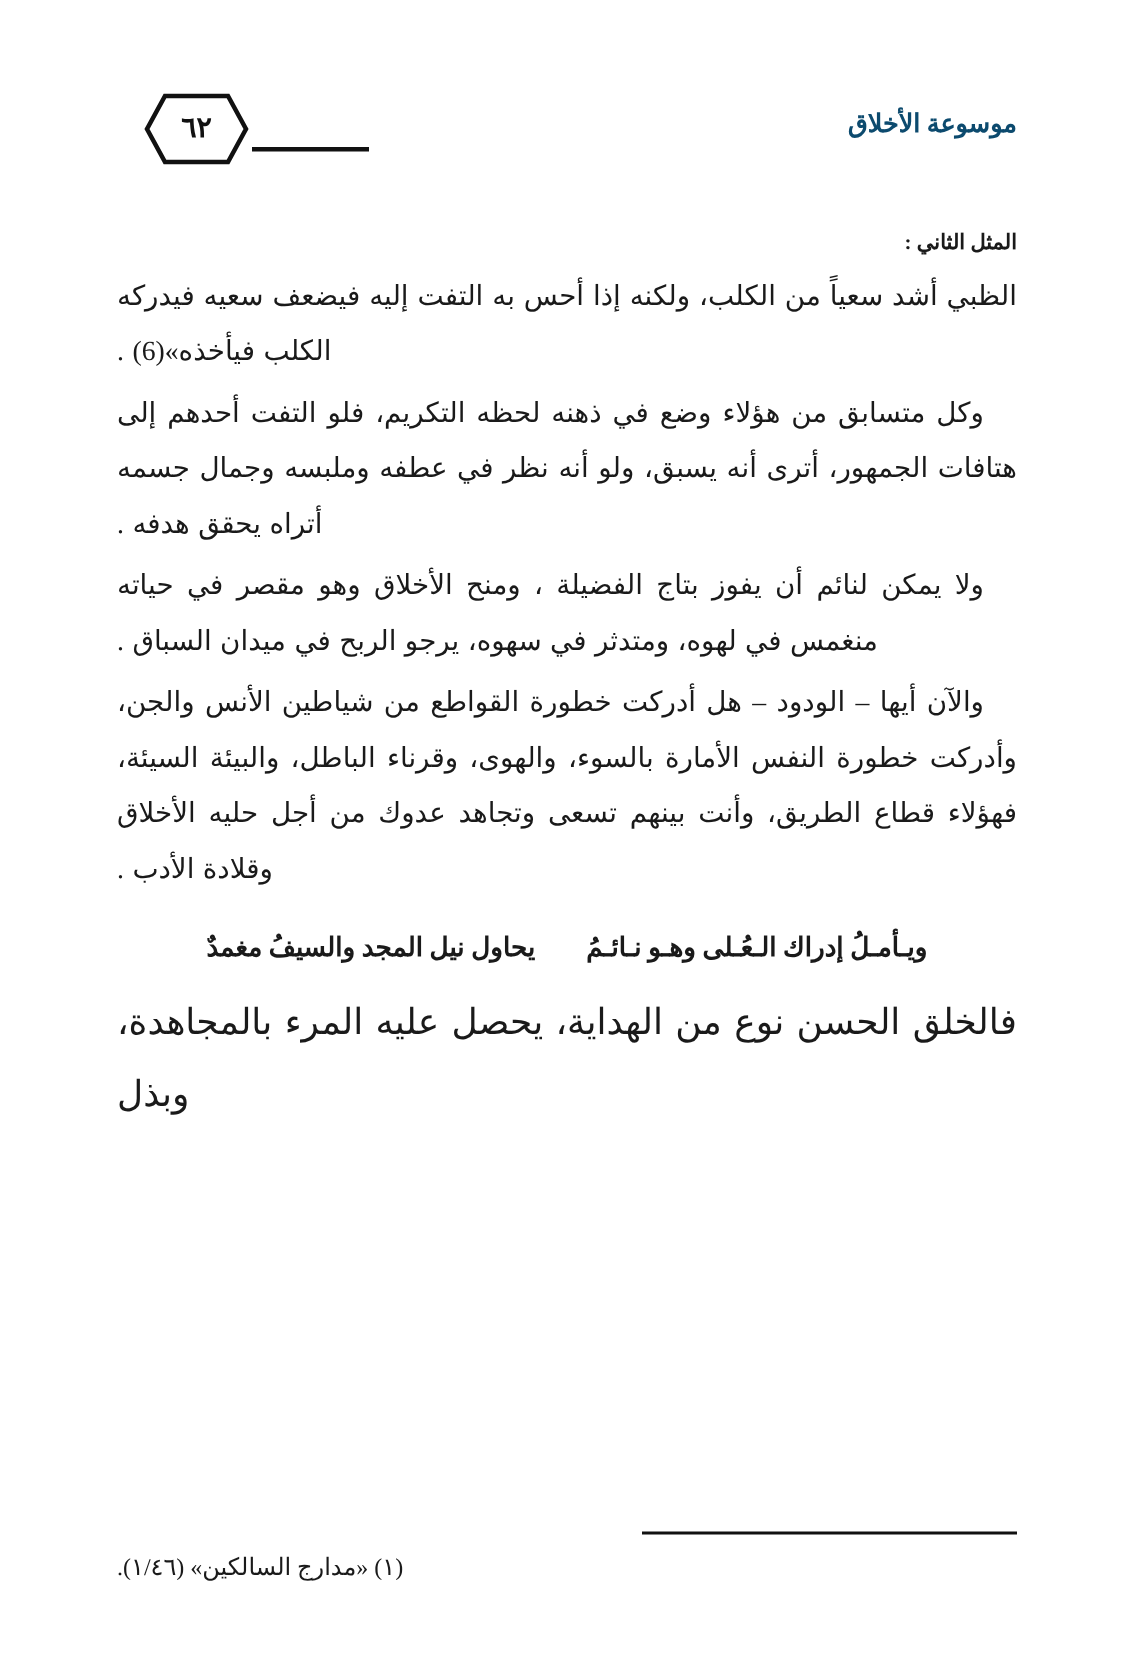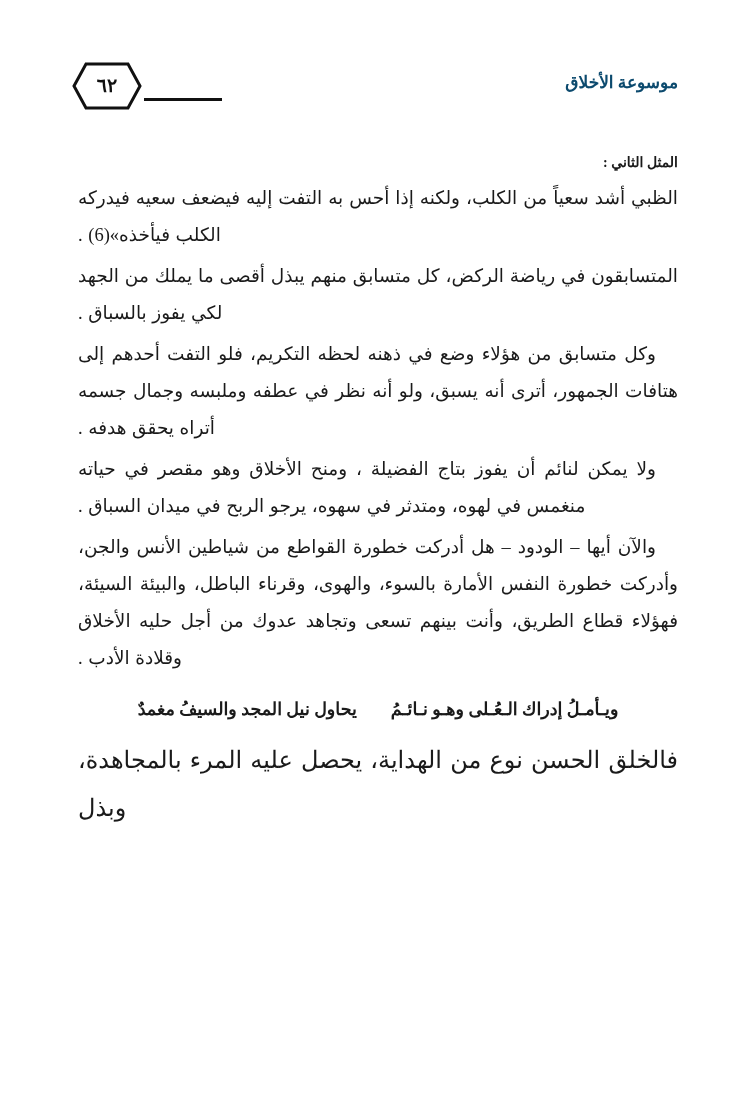--- a/index.html
+++ b/index.html
@@ -40,21 +40,21 @@
     white-space: nowrap;
   }
   .page-number-wrap {
     position: absolute;
     left: 0;
     top: 0;
     display: flex;
     align-items: center;
     flex-direction: row;
     width: 200px;
-    justify-content: flex-end;
+    justify-content: center;
   }
   .rule {
     height: 3px;
     background: #111;
     width: 78px;
     margin-top: 27px;
   }
   .hexbox {
     position: relative;
     width: 70px;
@@ -163,28 +163,31 @@
         <div class="num">٦٢</div>
       </div>
     </div>
   </div>
 
   <div class="content">
 
     <div class="subhead">المثل الثاني :</div>
     <p class="para">الظبي أشد سعياً من الكلب، ولكنه إذا أحس به التفت إليه فيضعف سعيه فيدركه الكلب فيأخذه»(6) .</p>
 
-    <p class="para">المتسابقون في رياضة الركض، كل متسابق منهم يبذل أقصى ما يملك من الجهد لكي يفوز بالسباق .</p>
 
     <p class="para indent">وكل متسابق من هؤلاء وضع في ذهنه لحظه التكريم، فلو التفت أحدهم إلى هتافات الجمهور، أترى أنه يسبق، ولو أنه نظر في عطفه وملبسه وجمال جسمه أتراه يحقق هدفه .</p>
     <p class="para indent">ولا يمكن لنائم أن يفوز بتاج الفضيلة ، ومنح الأخلاق وهو مقصر في حياته منغمس في لهوه، ومتدثر في سهوه، يرجو الربح في ميدان السباق .</p>
     <p class="para indent">والآن أيها – الودود – هل أدركت خطورة القواطع من شياطين الأنس والجن، وأدركت خطورة النفس الأمارة بالسوء، والهوى، وقرناء الباطل، والبيئة السيئة، فهؤلاء قطاع الطريق، وأنت بينهم تسعى وتجاهد عدوك من أجل حليه الأخلاق وقلادة الأدب .</p>
 
     <div class="verse">
       <span>يحاول نيل المجد والسيفُ مغمدٌ</span>
       <span>ويـأمـلُ إدراك الـعُـلى وهـو نـائـمُ</span>
     </div>
 
     <p class="tail">فالخلق الحسن نوع من الهداية، يحصل عليه المرء بالمجاهدة، وبذل</p>
   </div>
 
+  <div class="footnote-area">
+    <div class="footnote-rule"></div>
+    <div class="footnote">(١) «مدارج السالكين» (١/٤٦).</div>
+  </div>
 
 </div>
 
 </body></html>

